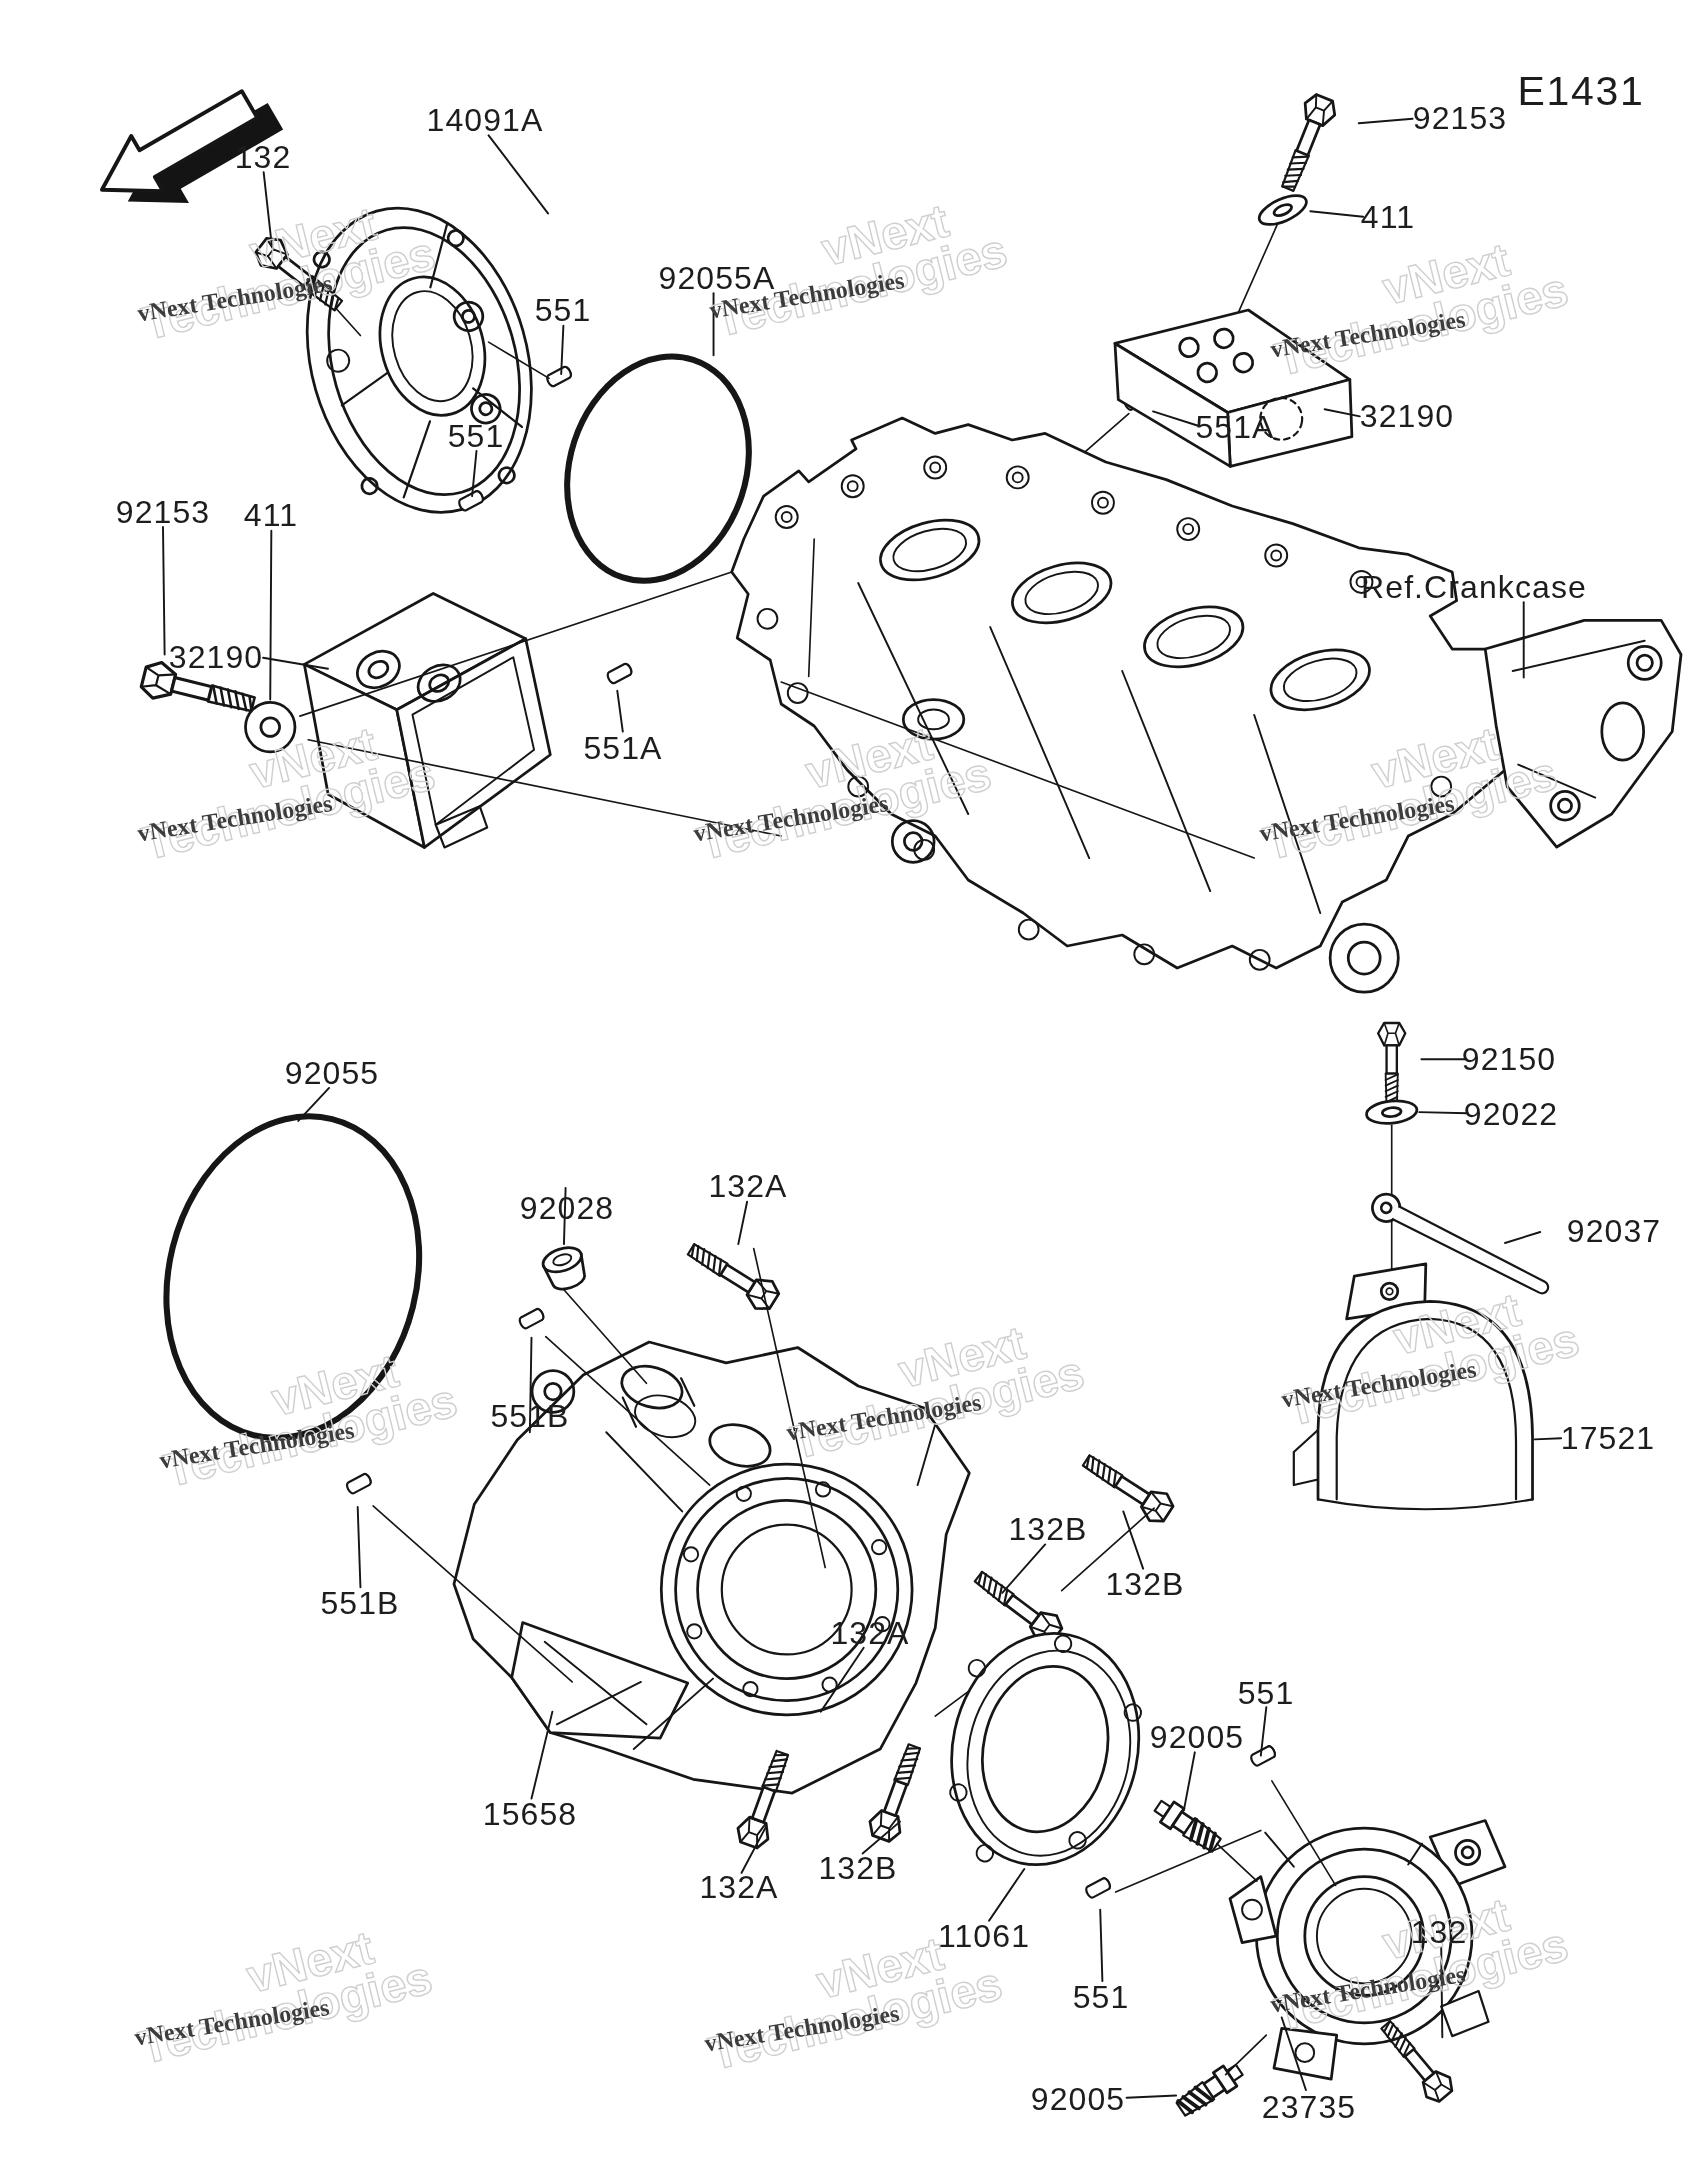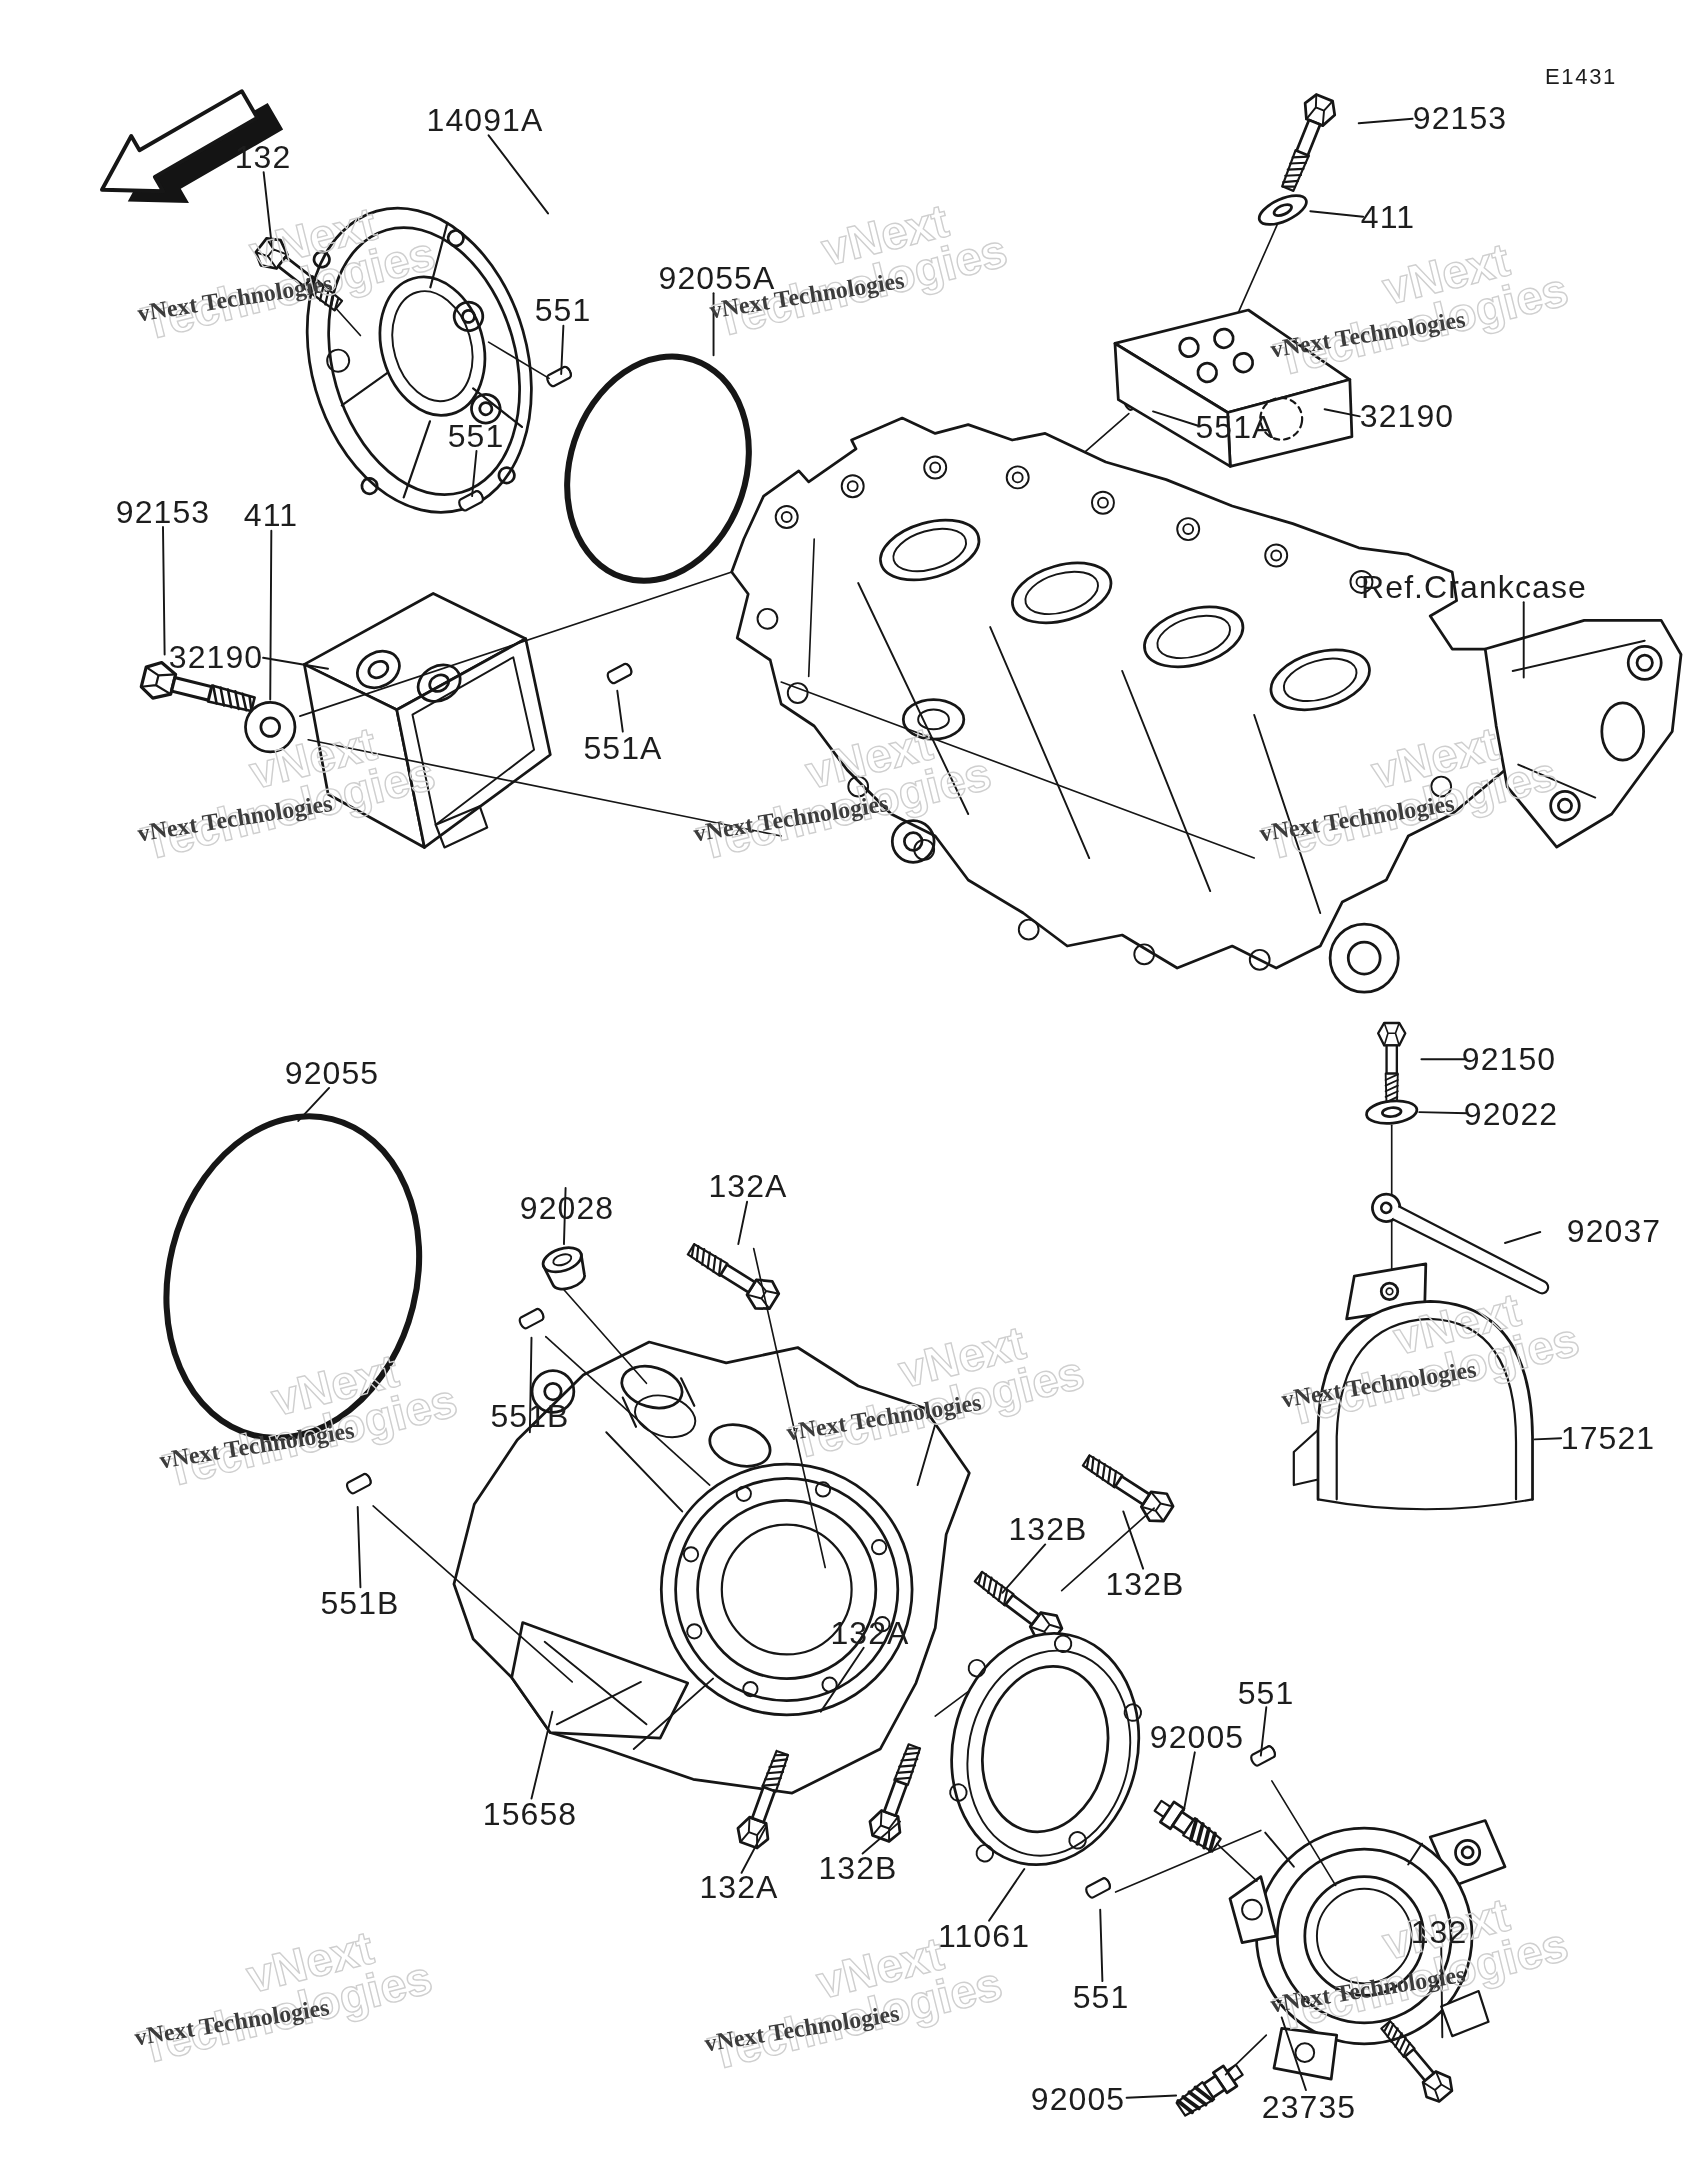--- a/index.html
+++ b/index.html
@@ -16,21 +16,21 @@
   .wm-big .l2{display:block;margin-left:-5.5px;}
   .wm-serif{position:absolute;left:4.4px;top:59px;width:100%;
             font-family:"Liberation Serif","DejaVu Serif",serif;font-weight:bold;font-size:24px;
             color:#3c3c3c;transform:rotate(-9deg);white-space:nowrap;}
   
   #labels-layer{position:absolute;left:0;top:0;width:100%;height:100%;z-index:3;pointer-events:none;}
   .part-label{position:absolute;transform:translate(-50%,-50%);color:#1d1d1d;
               font-family:"Liberation Sans",sans-serif;font-size:32px;font-weight:400;
               letter-spacing:1.1px;white-space:nowrap;}
   #diagram-code{position:absolute;transform:translate(-50%,-50%);color:#1d1d1d;
-                font-size:22px;letter-spacing:1.7px;z-index:3;}
+                font-size:41px;letter-spacing:1.7px;z-index:3;margin-top:14px;}
   
 </style>
 </head>
 <body>
 
 <div id="page">
 
   <svg id="art" width="1690" height="2183" viewBox="0 0 3072 3969" fill="none" stroke="#161616" stroke-width="5" stroke-linecap="round" stroke-linejoin="round">
 
     <defs>

